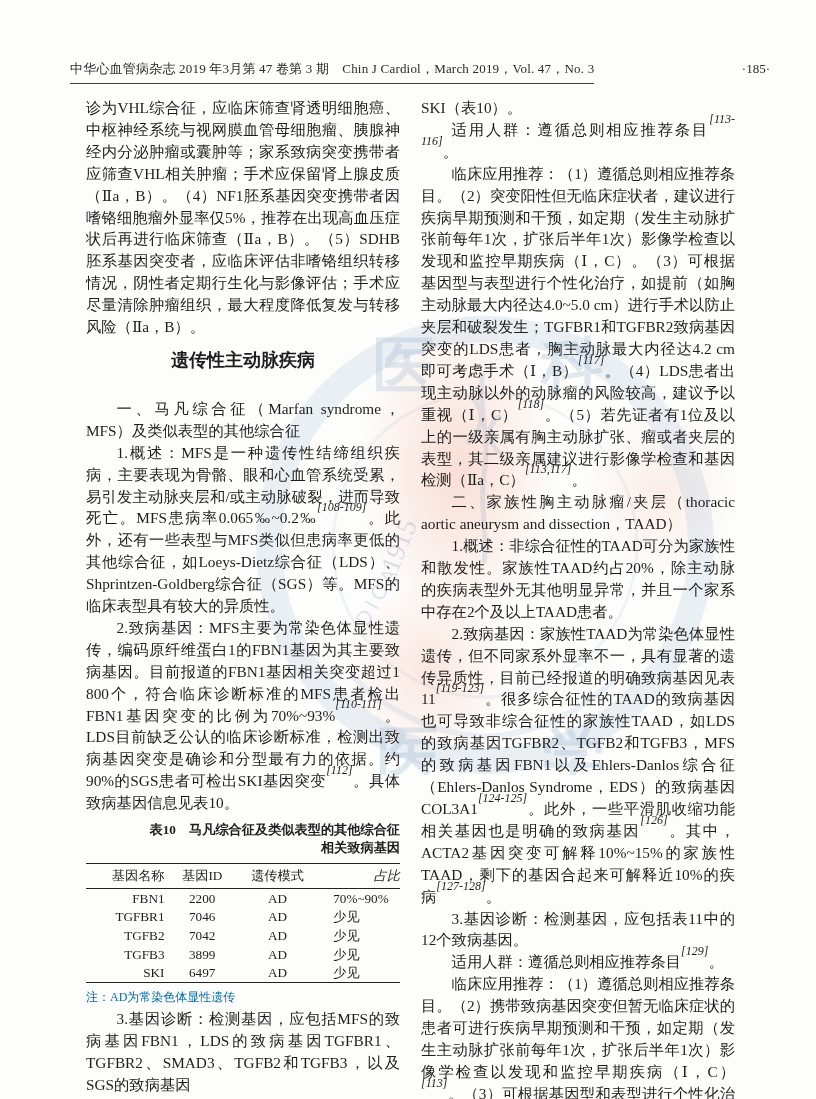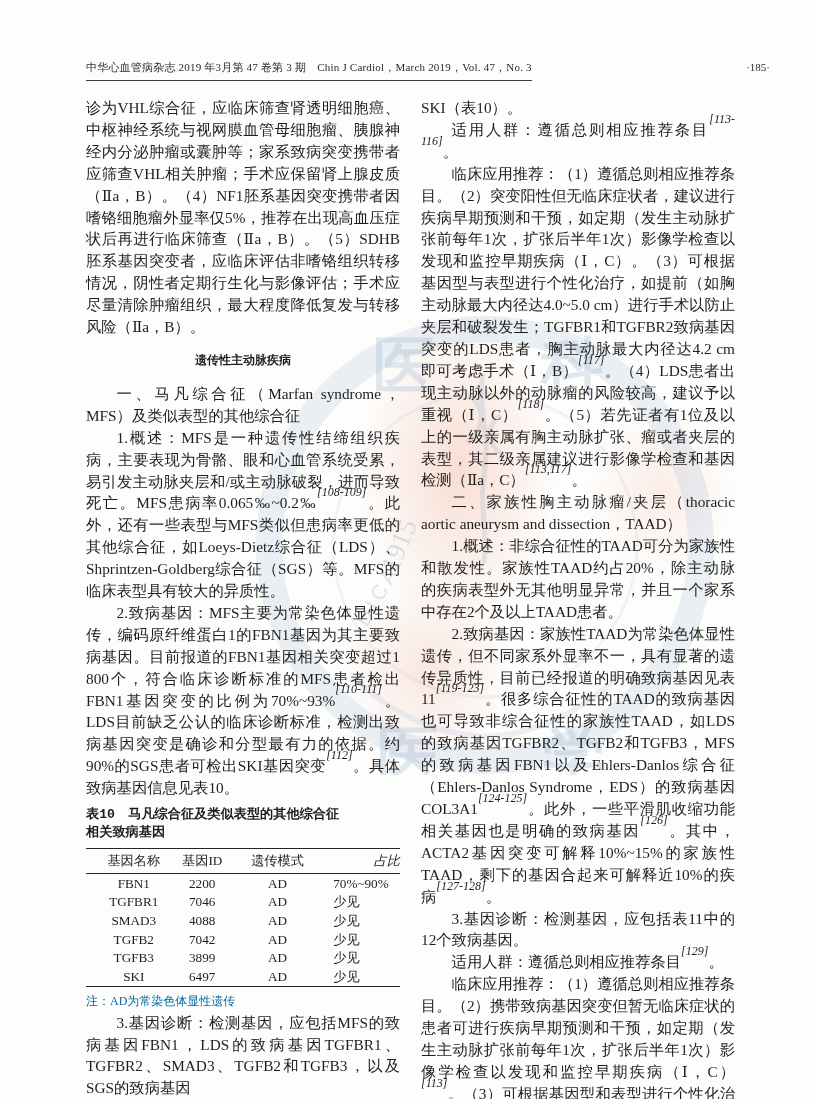--- a/index.html
+++ b/index.html
@@ -2,21 +2,21 @@
 <html lang="zh"><head>
 <meta charset="utf-8">
 <style>
   html,body { margin:0; padding:0; background:#ffffff; }
   .page {
     position:relative; width:816px; height:1099px; margin:0 auto;
     background:#fdfdfc; overflow:hidden; color:#1e1e1e;
     font-family:"Liberation Serif","DejaVu Serif",serif;
   }
   
-  .hdr { position:absolute; top:60px; left:86px; right:46px; font-size:11px; color:#2b2b2b; z-index:2; }
+  .hdr { position:absolute; top:60px; left:70px; right:46px; font-size:13px; color:#2b2b2b; z-index:2; }
   .hdr .citation { display:inline-block; border-bottom:1.3px solid #3c3c3c; padding-bottom:5px; letter-spacing:.2px; }
   .hdr .pageno { position:absolute; right:0; top:1px; }
   
   .wm { position:absolute; left:0; top:0; width:816px; height:1099px; z-index:0; pointer-events:none; }
   .wm .blob { position:absolute; border-radius:50%; }
   .blob1 { left:358px; top:310px; width:200px; height:320px;
     background:radial-gradient(closest-side, rgba(238,150,118,.30), rgba(238,150,118,0)); }
   .blob2 { left:344px; top:575px; width:170px; height:190px;
     background:radial-gradient(closest-side, rgba(238,150,118,.22), rgba(238,150,118,0)); }
   .blob3 { left:585px; top:408px; width:150px; height:170px;
@@ -26,32 +26,32 @@
   .wm .yeartxt { font-size:27px; fill:rgba(125,160,198,.30); font-family:"Liberation Serif",serif; }
   .wm .arctxt  { font-size:21px; fill:rgba(125,160,198,.26); font-family:"Liberation Sans",sans-serif; letter-spacing:4px; }
   
   .columns { position:absolute; top:97px; left:86px; width:649px; display:flex; gap:21px; z-index:1; }
   .col { width:314px; font-size:15.3px; line-height:21.9px; text-align:justify;
          text-justify:inter-ideograph; color:#1d1d1d; }
   .para { text-indent:2em; margin:0; }
   .para.no-indent { text-indent:0; }
   sup.ref { font-size:12px; line-height:0; position:relative; top:-.5em; letter-spacing:0;font-style:italic; }
   .section-heading {
-    text-align:center; font-weight:bold; font-size:12px; text-indent:0;
-    font-family:"Liberation Sans","DejaVu Sans",sans-serif; margin:12px 0 11px;
+    text-align:center; font-weight:bold; font-size:18px; text-indent:0;
+    font-family:"Liberation Sans","DejaVu Sans",sans-serif; margin:12px 0 26px;
   }
   
   .table-block { margin:7px 0 3px; text-indent:0; }
-  .tbl-title { text-align:left; font-weight:bold; font-size:13.2px; line-height:17.5px;
-    font-family:Liberation Mono, monospace; }
+  .tbl-title { text-align:right; font-weight:bold; font-size:13.2px; line-height:17.5px;
+    font-family:Liberation Serif, serif; }
   table.gene { width:100%; border-collapse:collapse; margin-top:7px; font-size:13.2px; line-height:13px;
     border-top:1.6px solid #232323; border-bottom:1.6px solid #232323; }
   table.gene th { font-weight:normal; border-bottom:.9px solid #232323; padding:5px 0 6px; }
   table.gene td { padding:2.8px 0; }
-  table.gene .c0 { text-align:center; padding-left:17px; width:25%;margin-top:43px; }
+  table.gene .c0 { text-align:right; padding-left:17px; width:25%;margin-top:43px; }
   table.gene .c1 { text-align:center; width:24%; }
   table.gene .c2 { text-align:center; width:24%; }
   table.gene td.c3 { text-align:left; padding-left:18px; }
   table.gene th.c3 { text-align:right;font-style:italic; }
   .tbl-note { font-size:12px; line-height:15px; margin-top:7px; text-align:left; color:#0369a1; }
 </style>
 </head>
 <body>
 
 <div class="page">
@@ -105,26 +105,20 @@
                 <td class="c2">AD</td>
                 <td class="c3">70%~90%</td>
               </tr>
               <tr>
                 <td class="c0">TGFBR1</td>
                 <td class="c1">7046</td>
                 <td class="c2">AD</td>
                 <td class="c3">少见</td>
               </tr>
               <tr>
-                <td class="c0">SMAD3</td>
-                <td class="c1">4088</td>
-                <td class="c2">AD</td>
-                <td class="c3">少见</td>
-              </tr>
-              <tr>
                 <td class="c0">TGFB2</td>
                 <td class="c1">7042</td>
                 <td class="c2">AD</td>
                 <td class="c3">少见</td>
               </tr>
               <tr>
                 <td class="c0">TGFB3</td>
                 <td class="c1">3899</td>
                 <td class="c2">AD</td>
                 <td class="c3">少见</td>

